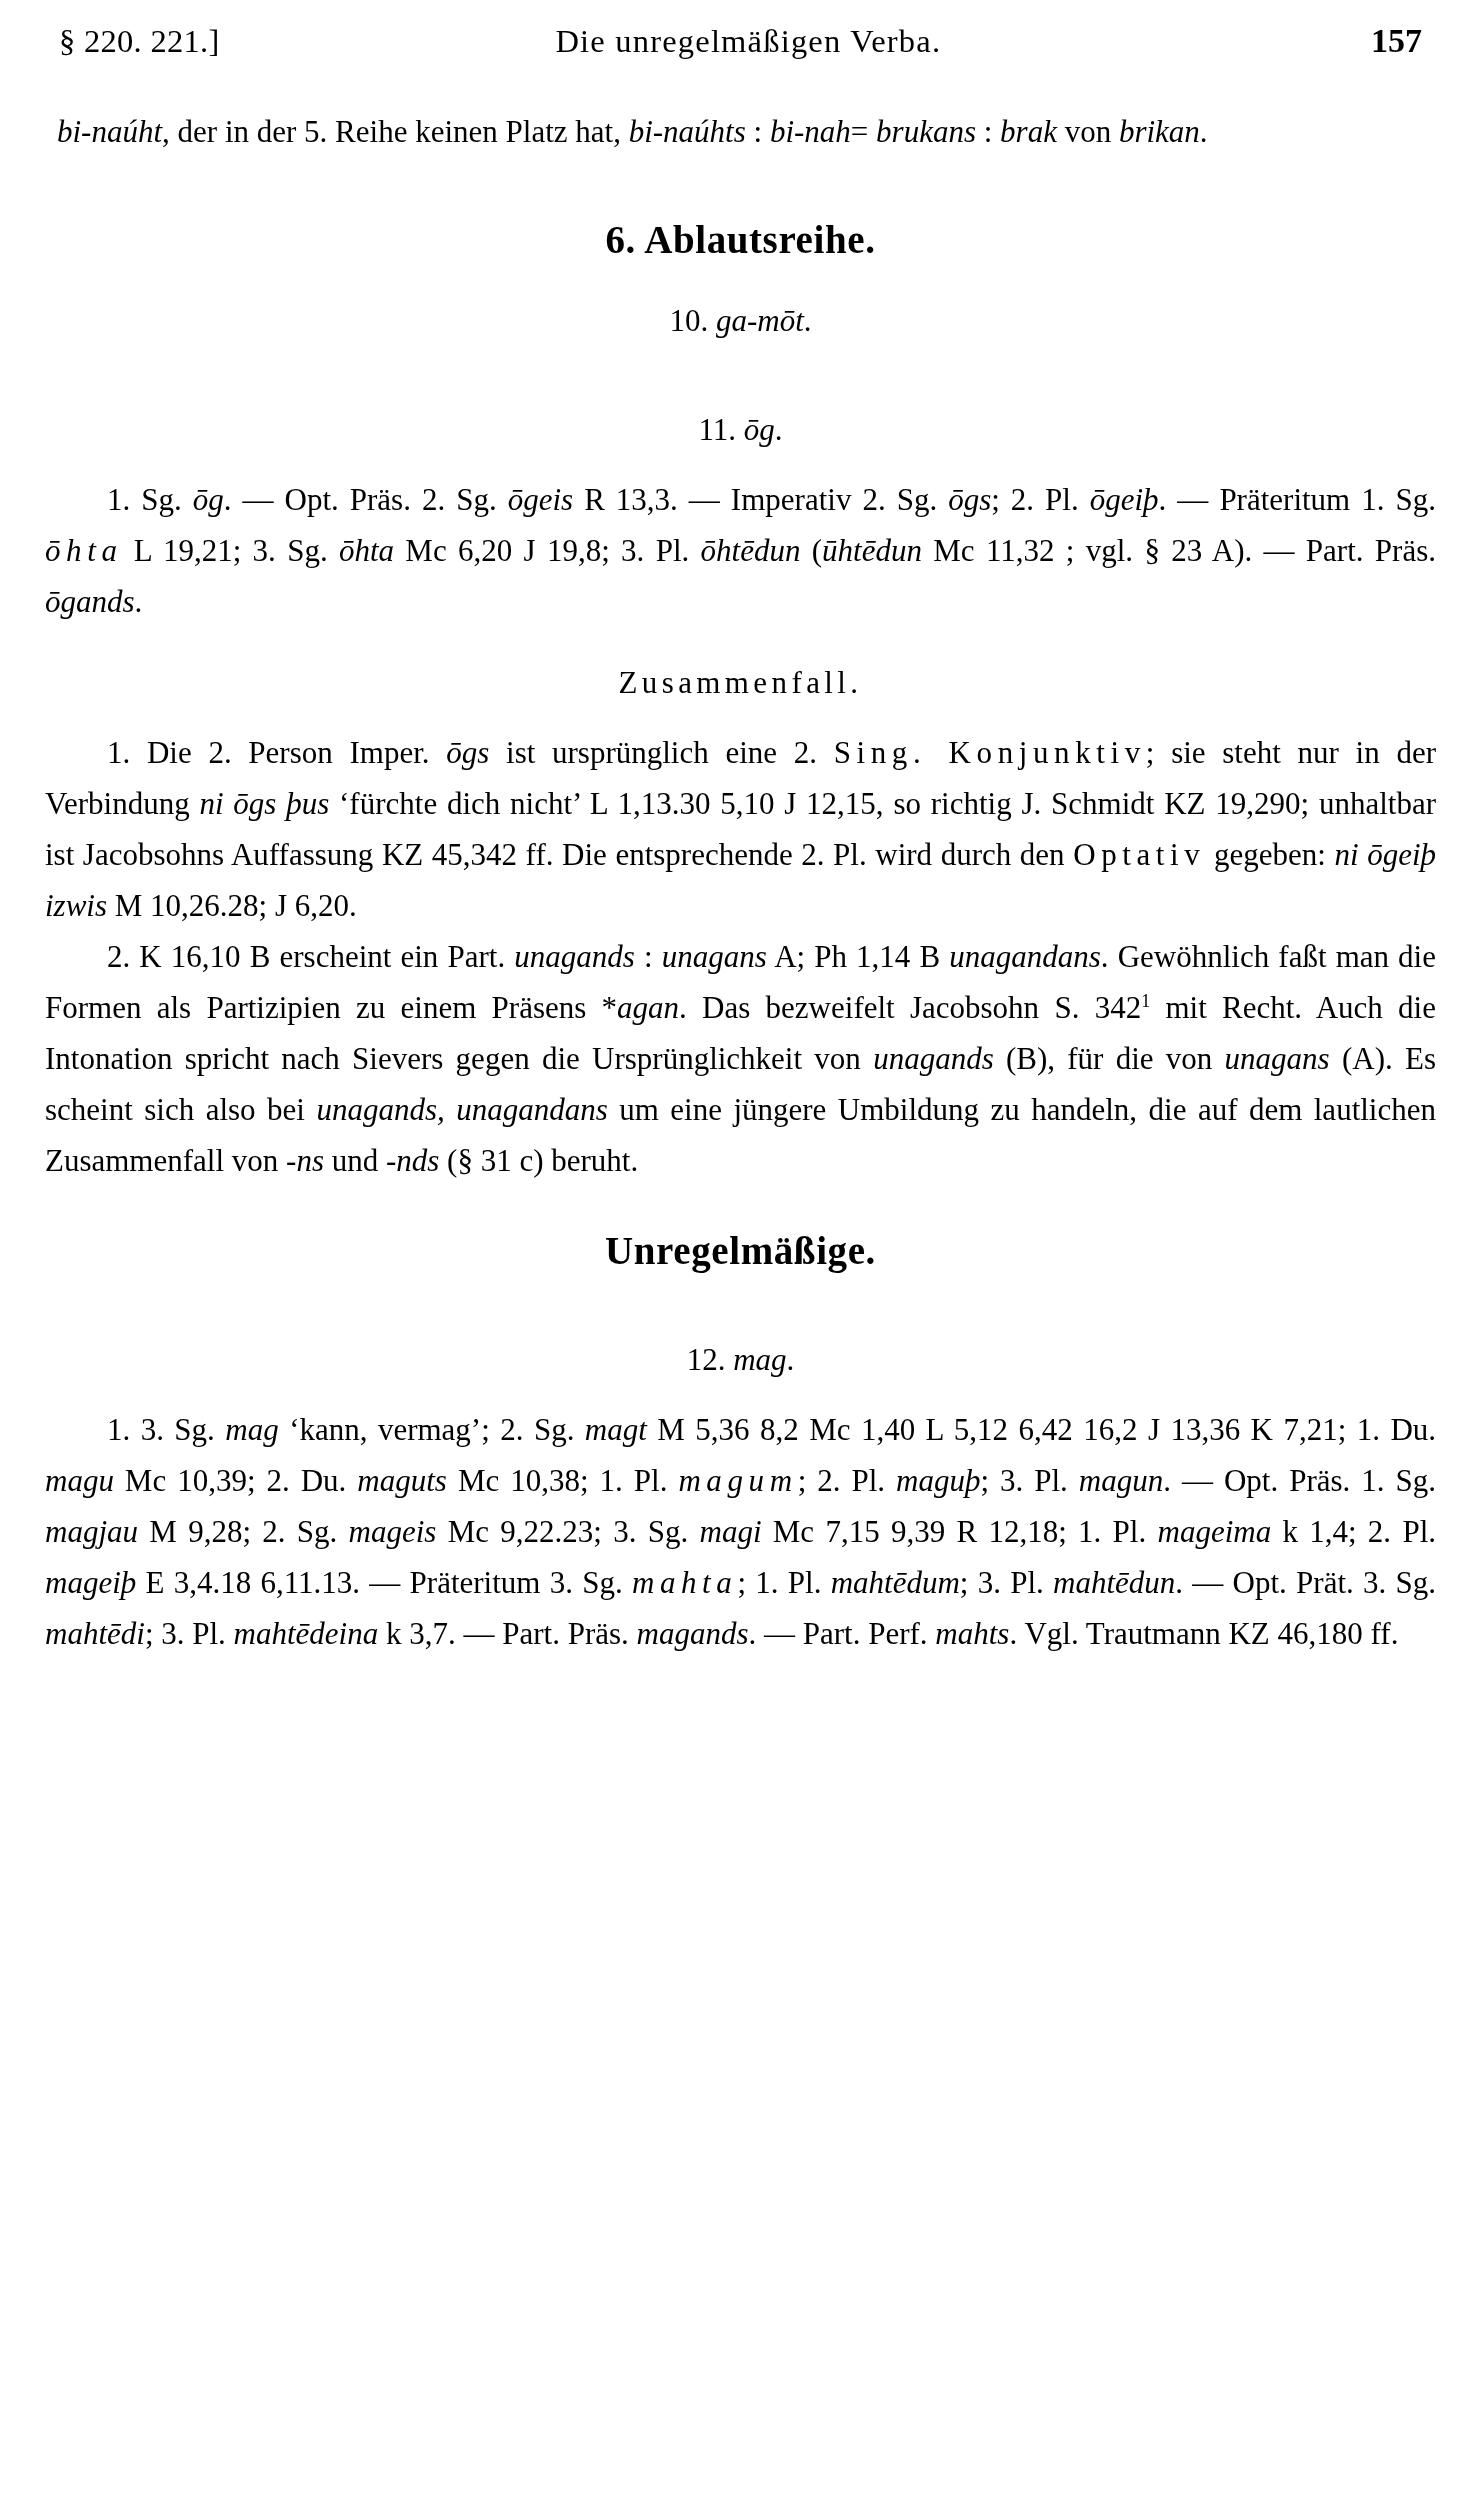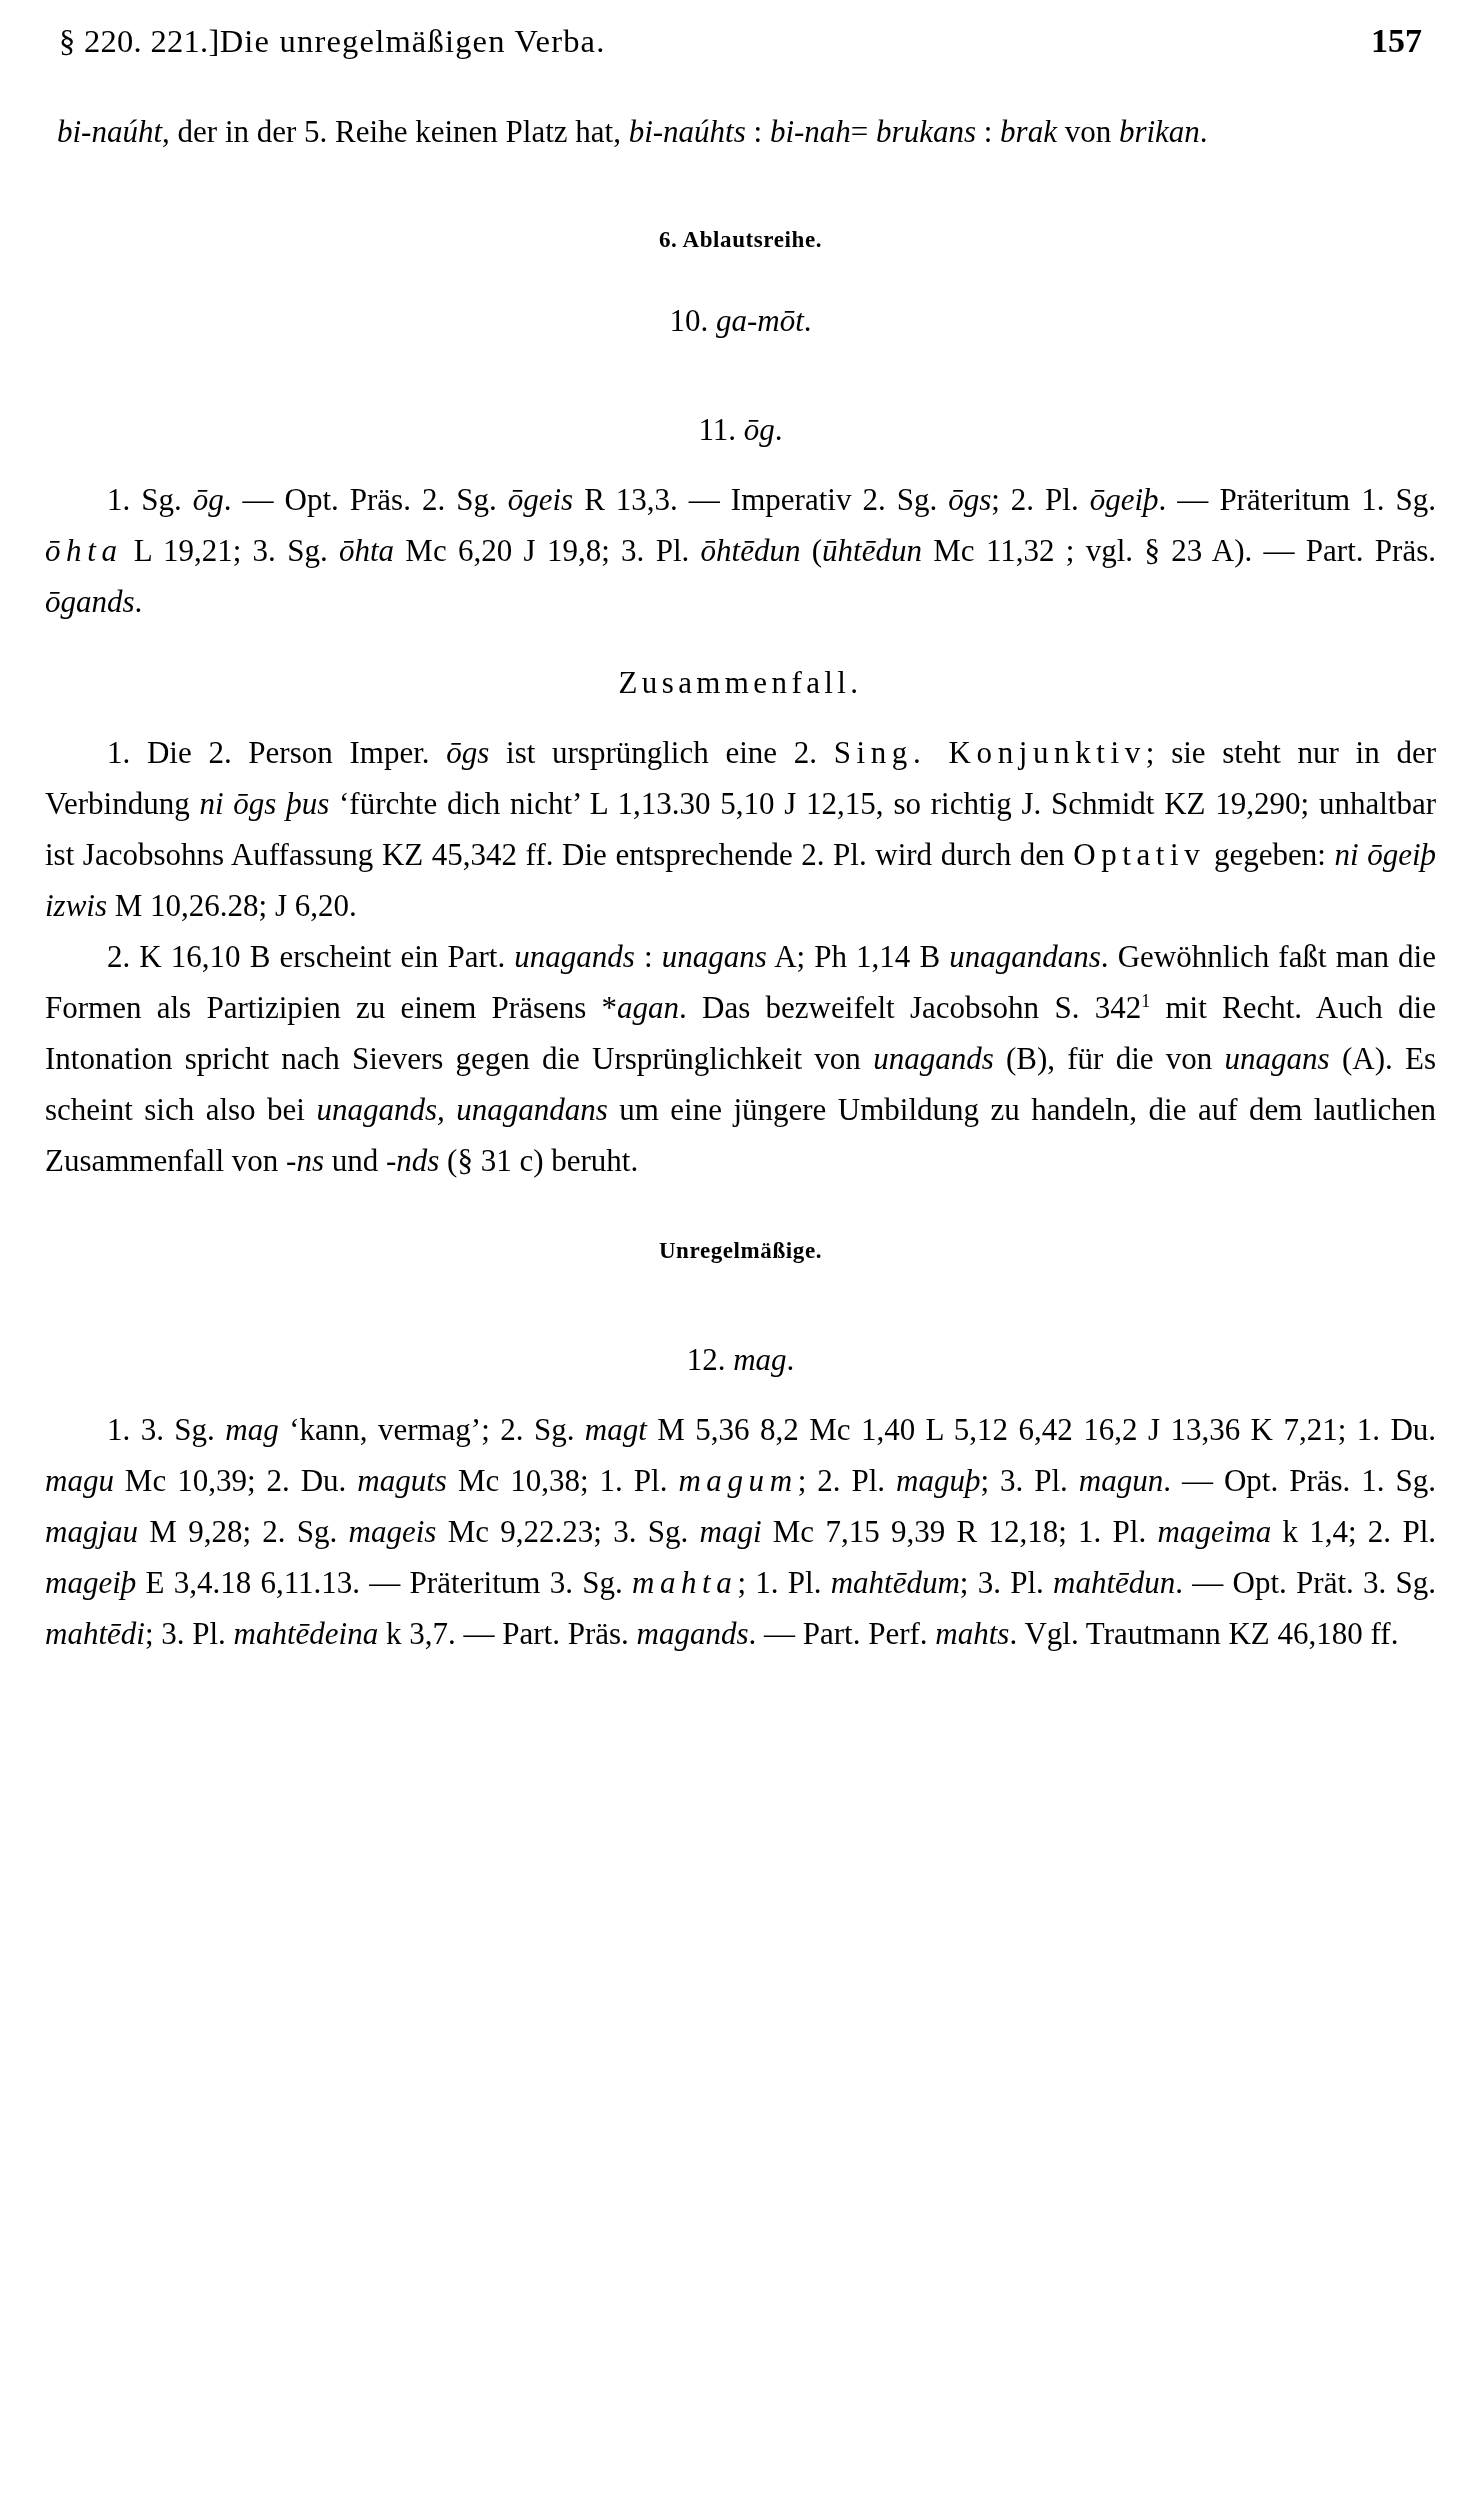--- a/index.html
+++ b/index.html
@@ -34,20 +34,21 @@
     align-items: baseline;
     font-size: 32.5px;
     line-height: 1;
   }
   .runhead-left {
     flex: 0 0 auto;
     letter-spacing: 0.3px;
   }
   .runhead-center {
     flex: 1 1 auto;
+    text-align: center;
     letter-spacing: 1.2px;
     padding-right: 94px;
   }
   .runhead-right {
     flex: 0 0 auto;
     font-weight: bold;
     font-size: 34px;
   }
   
   .col {
@@ -82,21 +83,21 @@
   sup {
     font-size: 0.58em;
     vertical-align: super;
     line-height: 0;
   }
   
   .h-center {
     text-align: center;
     text-indent: 0;
     font-weight: bold;
-    font-size: 23px;
+    font-size: 39px;
     letter-spacing: 0.6px;
   }
   .h-sub {
     text-align: center;
     text-indent: 0;
     font-size: 31px;
     font-weight: normal;
   }
   .h-anm {
     text-align: center;

